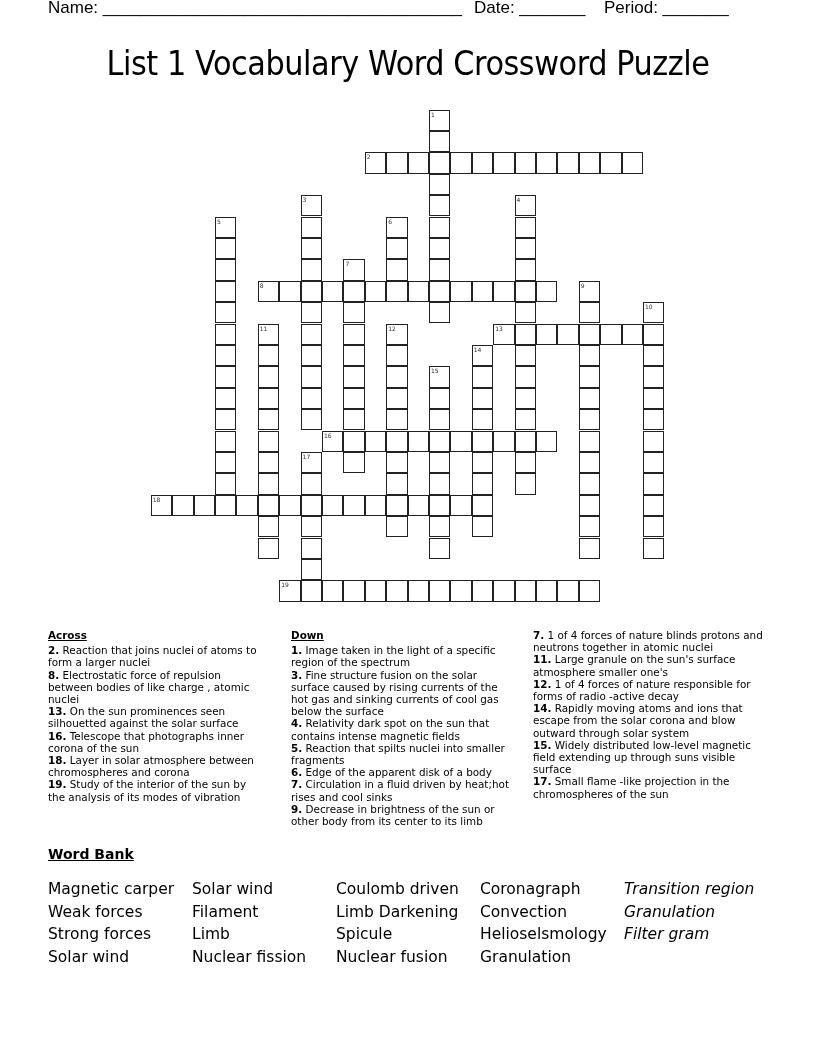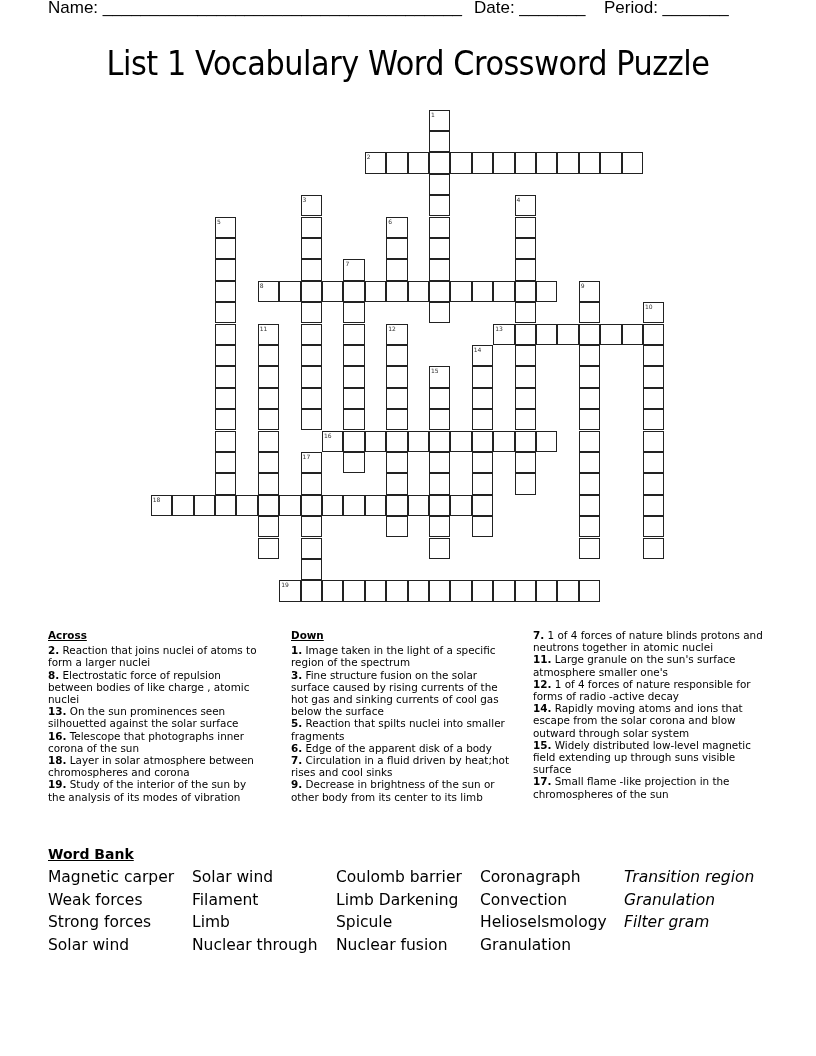--- a/index.html
+++ b/index.html
@@ -8,21 +8,21 @@
   .title { position:absolute; top:44px; left:0; width:816px; text-align:center; font-family:"DejaVu Sans", sans-serif; font-size:33px; letter-spacing:-0.5px; transform:scaleX(0.92); }
   #grid { position:absolute; left:151.3px; top:110px; }
   .cell { position:absolute; width:21.4px; height:21.4px; box-sizing:border-box; border:1px solid #222; margin-left:-0.5px; margin-top:-0.5px; background:#fff; }
   .cell .num { position:absolute; left:1px; top:0px; font-family:"DejaVu Sans", sans-serif; font-size:6px; line-height:7px; color:#333; }
   .clues { position:absolute; font-family:"DejaVu Sans", sans-serif; font-size:10.4px; line-height:12.2px; }
   .clues .head { font-weight:bold; text-decoration:underline; margin-bottom:3px; }
   .clues .clue { margin:0; }
   .clues .clue b { font-weight:bold; }
   .bank-title { position:absolute; left:48px; top:846px; font-family:"DejaVu Sans", sans-serif; font-size:14px; font-weight:bold; text-decoration:underline; }
   .bank { position:absolute; left:48px; top:866px; font-family:"DejaVu Sans", sans-serif; font-size:15.5px; line-height:22.6px; }
-  .bank-col { position:absolute; top:0; white-space:nowrap; }
+  .bank-col { position:absolute; top:12px; white-space:nowrap; }
 </style>
 </head>
 <body>
 
 <div class="hdr" style="left:48px;">Name: ______________________________________</div>
 <div class="hdr" style="left:474px;">Date: _______</div>
 <div class="hdr" style="left:604px;">Period: _______</div>
 
 <div class="title">List 1 Vocabulary Word Crossword Puzzle</div>
 
@@ -267,20 +267,21 @@
       <div class="clue"><b>18.</b><span> Layer in solar atmosphere between chromospheres and corona</span></div>
       <div class="clue"><b>19.</b><span> Study of the interior of the sun by the analysis of its modes of vibration</span></div>
     </div>
 </div>
 
 <div class="clues" style="left:291px; top:629px; width:225px;">
   <div class="head">Down</div>
   <div id="down-list-1">
       <div class="clue"><b>1.</b><span> Image taken in the light of a specific region of the spectrum</span></div>
       <div class="clue"><b>3.</b><span> Fine structure fusion on the solar surface caused by rising currents of the hot gas and sinking currents of cool gas below the surface</span></div>
+      <div class="clue"><b>4.</b><span> Relativity dark spot on the sun that contains intense magnetic fields</span></div>
       <div class="clue"><b>5.</b><span> Reaction that spilts nuclei into smaller fragments</span></div>
       <div class="clue"><b>6.</b><span> Edge of the apparent disk of a body</span></div>
       <div class="clue"><b>7.</b><span> Circulation in a fluid driven by heat;hot rises and cool sinks</span></div>
       <div class="clue"><b>9.</b><span> Decrease in brightness of the sun or other body from its center to its limb</span></div>
     </div>
 </div>
 
 <div class="clues" style="left:533px; top:629px; width:235px;">
   <div id="down-list-2">
       <div class="clue"><b>7.</b><span> 1 of 4 forces of nature blinds protons and neutrons together in atomic nuclei</span></div>
@@ -297,24 +298,24 @@
     <div class="bank-col" style="left: 0px;">
       <div>Magnetic carper</div>
       <div>Weak forces</div>
       <div>Strong forces</div>
       <div>Solar wind</div>
     </div>
     <div class="bank-col" style="left: 144px;">
       <div>Solar wind</div>
       <div>Filament</div>
       <div>Limb</div>
-      <div>Nuclear through</div>
+      <div>Nuclear fission</div>
     </div>
     <div class="bank-col" style="left: 288px;">
-      <div>Coulomb barrier</div>
+      <div>Coulomb driven</div>
       <div>Limb Darkening</div>
       <div>Spicule</div>
       <div>Nuclear fusion</div>
     </div>
     <div class="bank-col" style="left: 432px;">
       <div>Coronagraph</div>
       <div>Convection</div>
       <div>Helioselsmology</div>
       <div>Granulation</div>
     </div>

